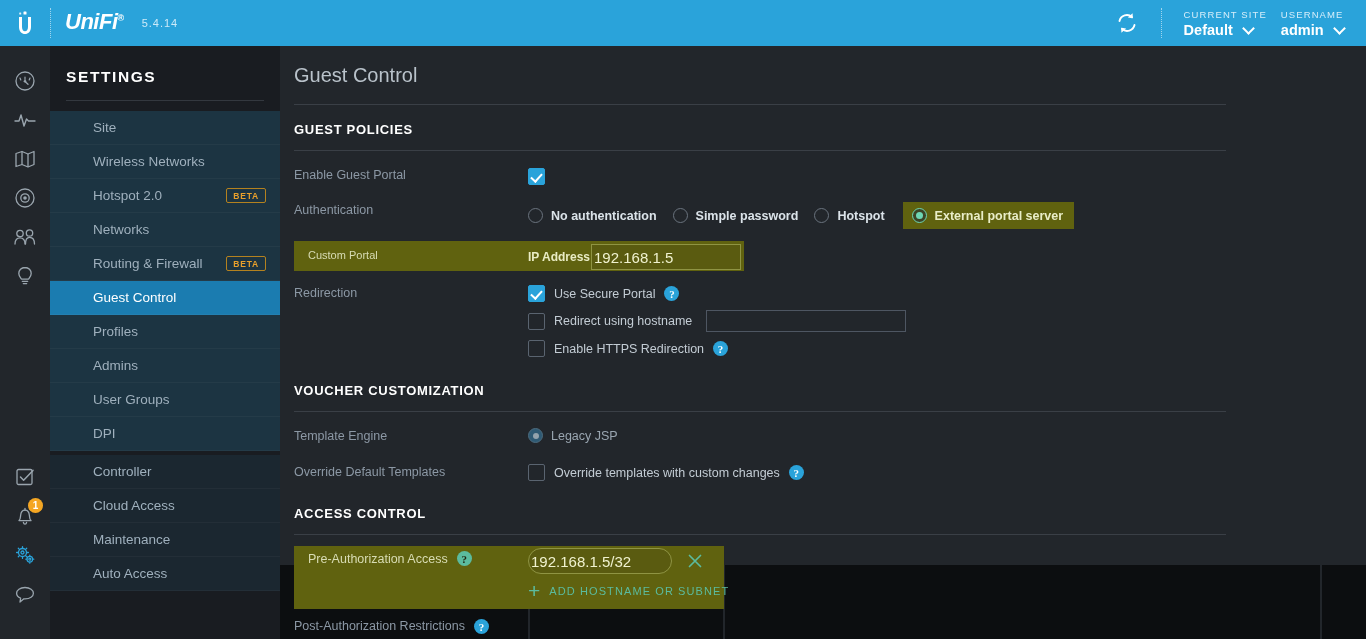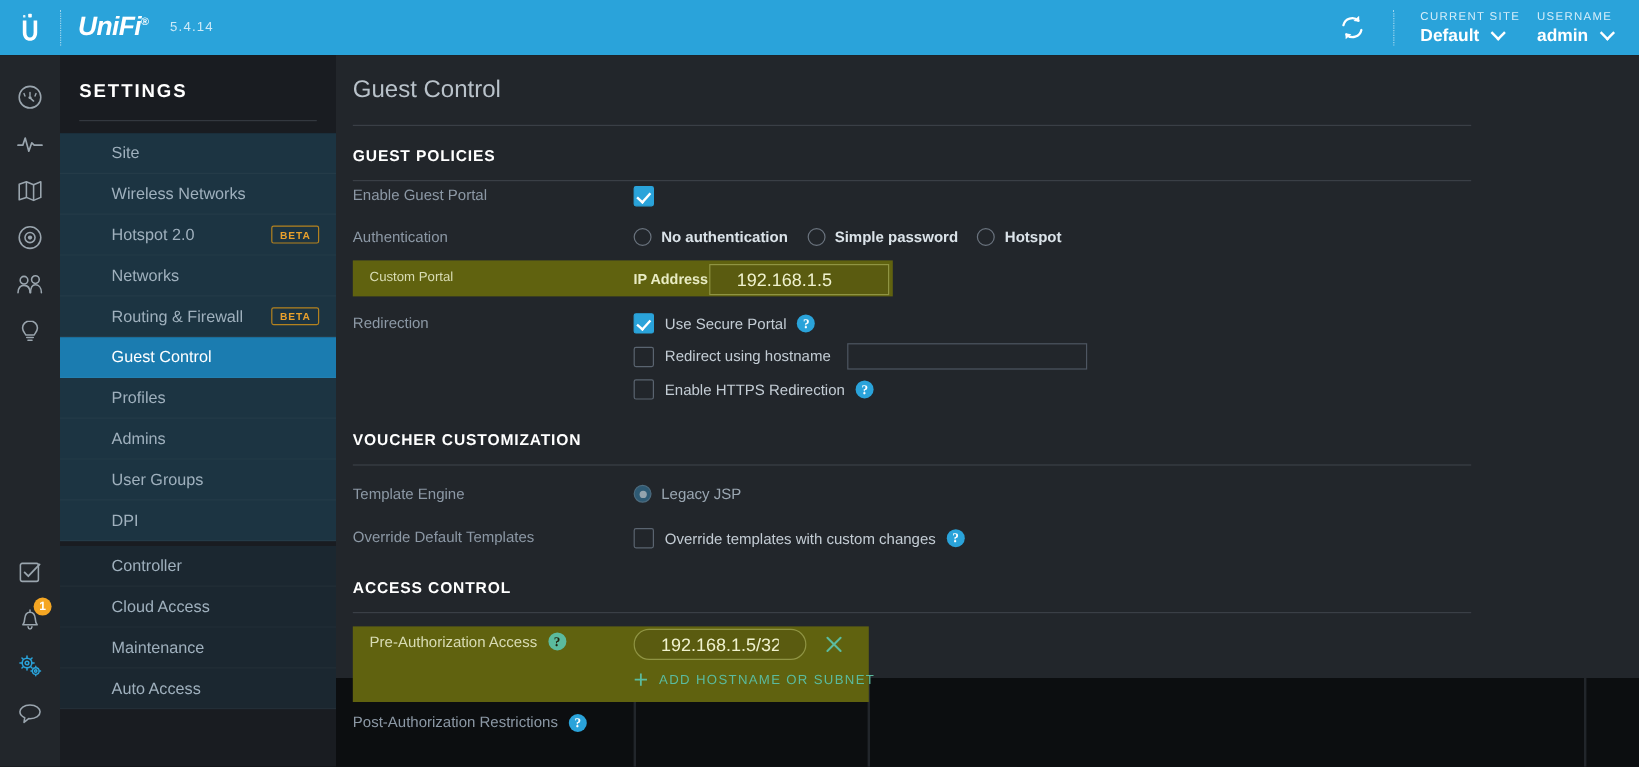--- a/index.html
+++ b/index.html
@@ -192,21 +192,21 @@
     background: #2aa3da; color: #ffffff;
     font-size: 11px; font-weight: bold;
     display: inline-flex; align-items: center; justify-content: center;
     cursor: pointer; flex: none; font-family: "Liberation Serif", serif;
   }
   .help.on-olive { background: #5bbb9e; color: #21250f; }
 
   
   .txt {
     background: #22262b; border: 1px solid #4e5662; color: #cfd6dc;
-    font-size: 12.5px; height: 22px; padding: 0 22px;
+    font-size: 12.5px; height: 22px; padding: 0 2px;
     font-family: "Liberation Sans", sans-serif;
   }
   .txt.big { font-size: 15px; height: 26px; }
   .txt.olive {
     background: #5a5b10; border-color: #8f9443; color: #f0f2cf;
   }
 
   
   .hl { background: #60620f; }
 
@@ -436,21 +436,21 @@
   </div>
 
   <div id="content-inner">
 
     <div id="page-title">Guest Control</div>
     <div id="page-title-rule"></div>
 
     <div class="section-head">GUEST POLICIES</div>
     <div class="section-rule"></div>
 
-    <div class="row" style="margin-top:4px;">
+    <div class="row" style="margin-top:16px;">
       <div class="row-label">Enable Guest Portal</div>
       <div class="row-ctrl">
         <span class="cb checked"></span>
       </div>
     </div>
 
     <div class="row" style="margin-top:17px;justify-content:center;">
       <div class="row-label">Authentication</div>
       <div class="row-ctrl">
         <div class="radio-line" id="auth-options" style="align-items:center;">
@@ -459,20 +459,24 @@
               <span class="radio-label">No authentication</span>
             </span>
             <span style="display: inline-flex; align-items: center;">
               <span class="radio"></span>
               <span class="radio-label">Simple password</span>
             </span>
             <span style="display: inline-flex; align-items: center;">
               <span class="radio"></span>
               <span class="radio-label">Hotspot</span>
             </span>
+            <span style="display: inline-flex; align-items: center; background: rgb(96, 98, 15); padding: 6px 11px 6px 9px; margin-left: 2px;">
+              <span class="radio on"></span>
+              <span class="radio-label" style="margin-right: 0px; color: rgb(233, 237, 200);">External portal server</span>
+            </span>
           </div>
       </div>
     </div>
 
     <div style="position:relative; margin-top:12px; height:30px;">
       <div class="hl" style="position:absolute; left:14px; top:0; width:450px; height:30px;"></div>
       <div style="position:absolute; left:28px; top:8px; color:#d8dcb4; font-size:11px;">Custom Portal</div>
       <div style="position:absolute; left:248px; top:9px;" class="inline-field-label">IP Address</div>
       <input class="txt big olive" style="position: absolute; left: 311px; top: 3px; width: 150px;" value="192.168.1.5">
     </div>

